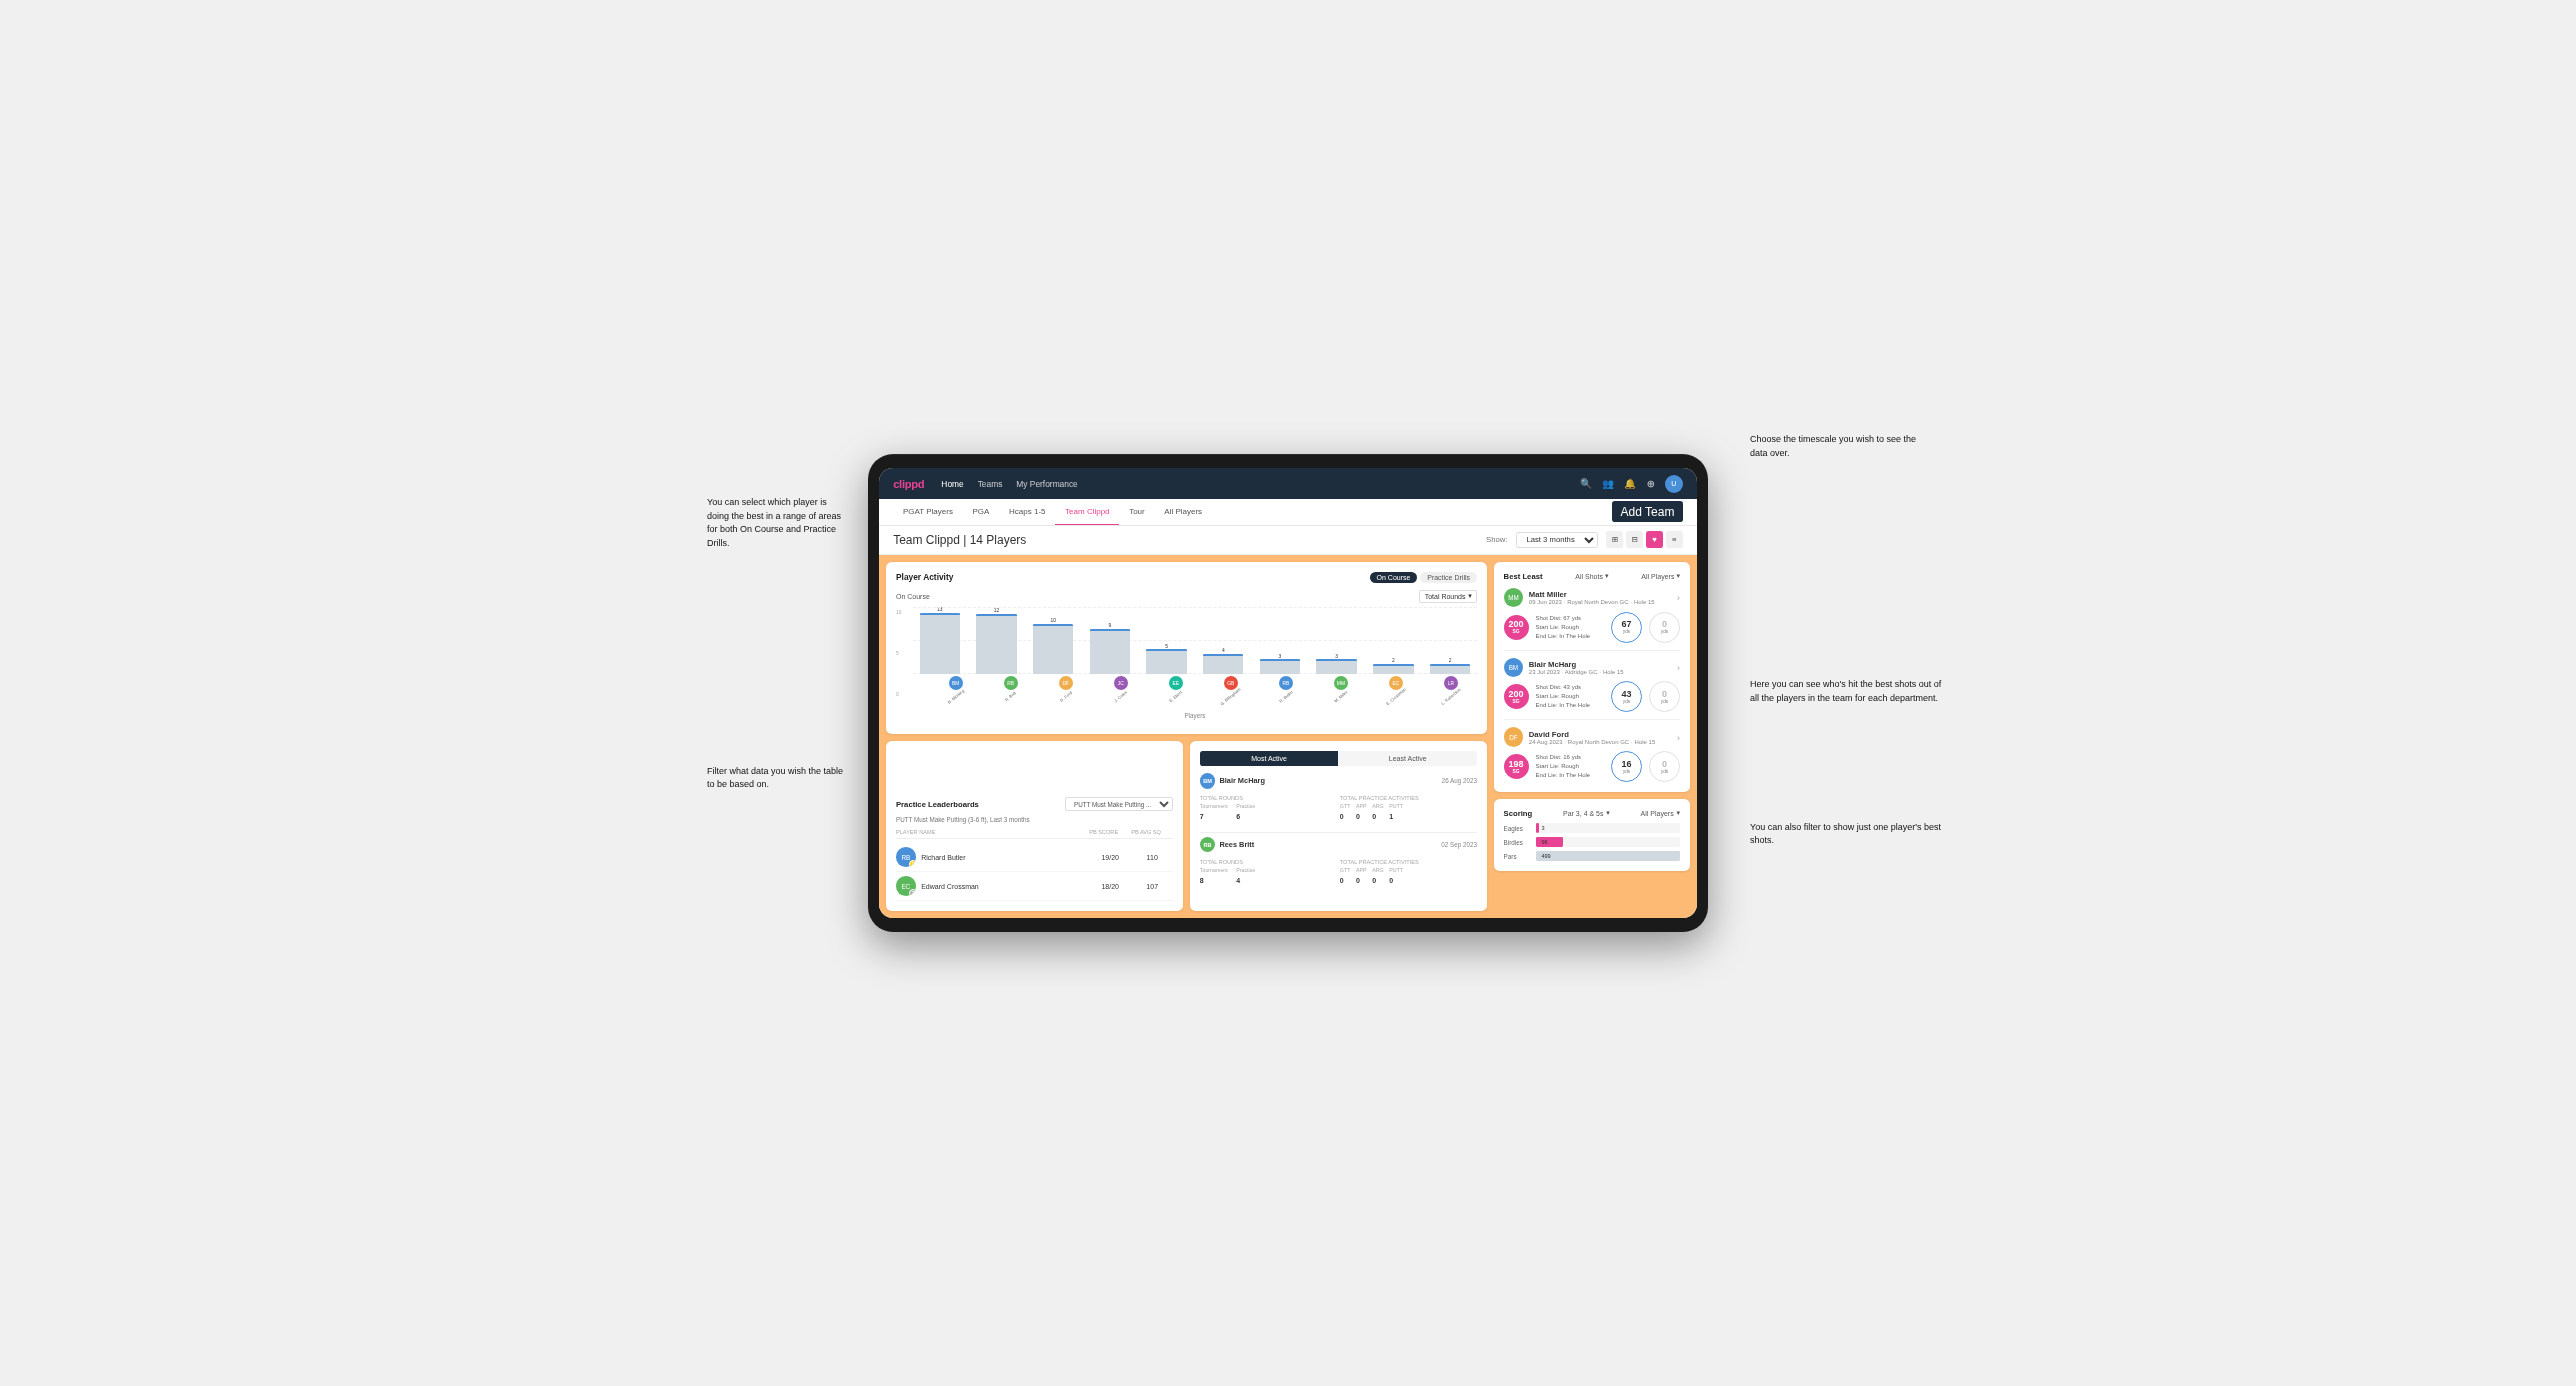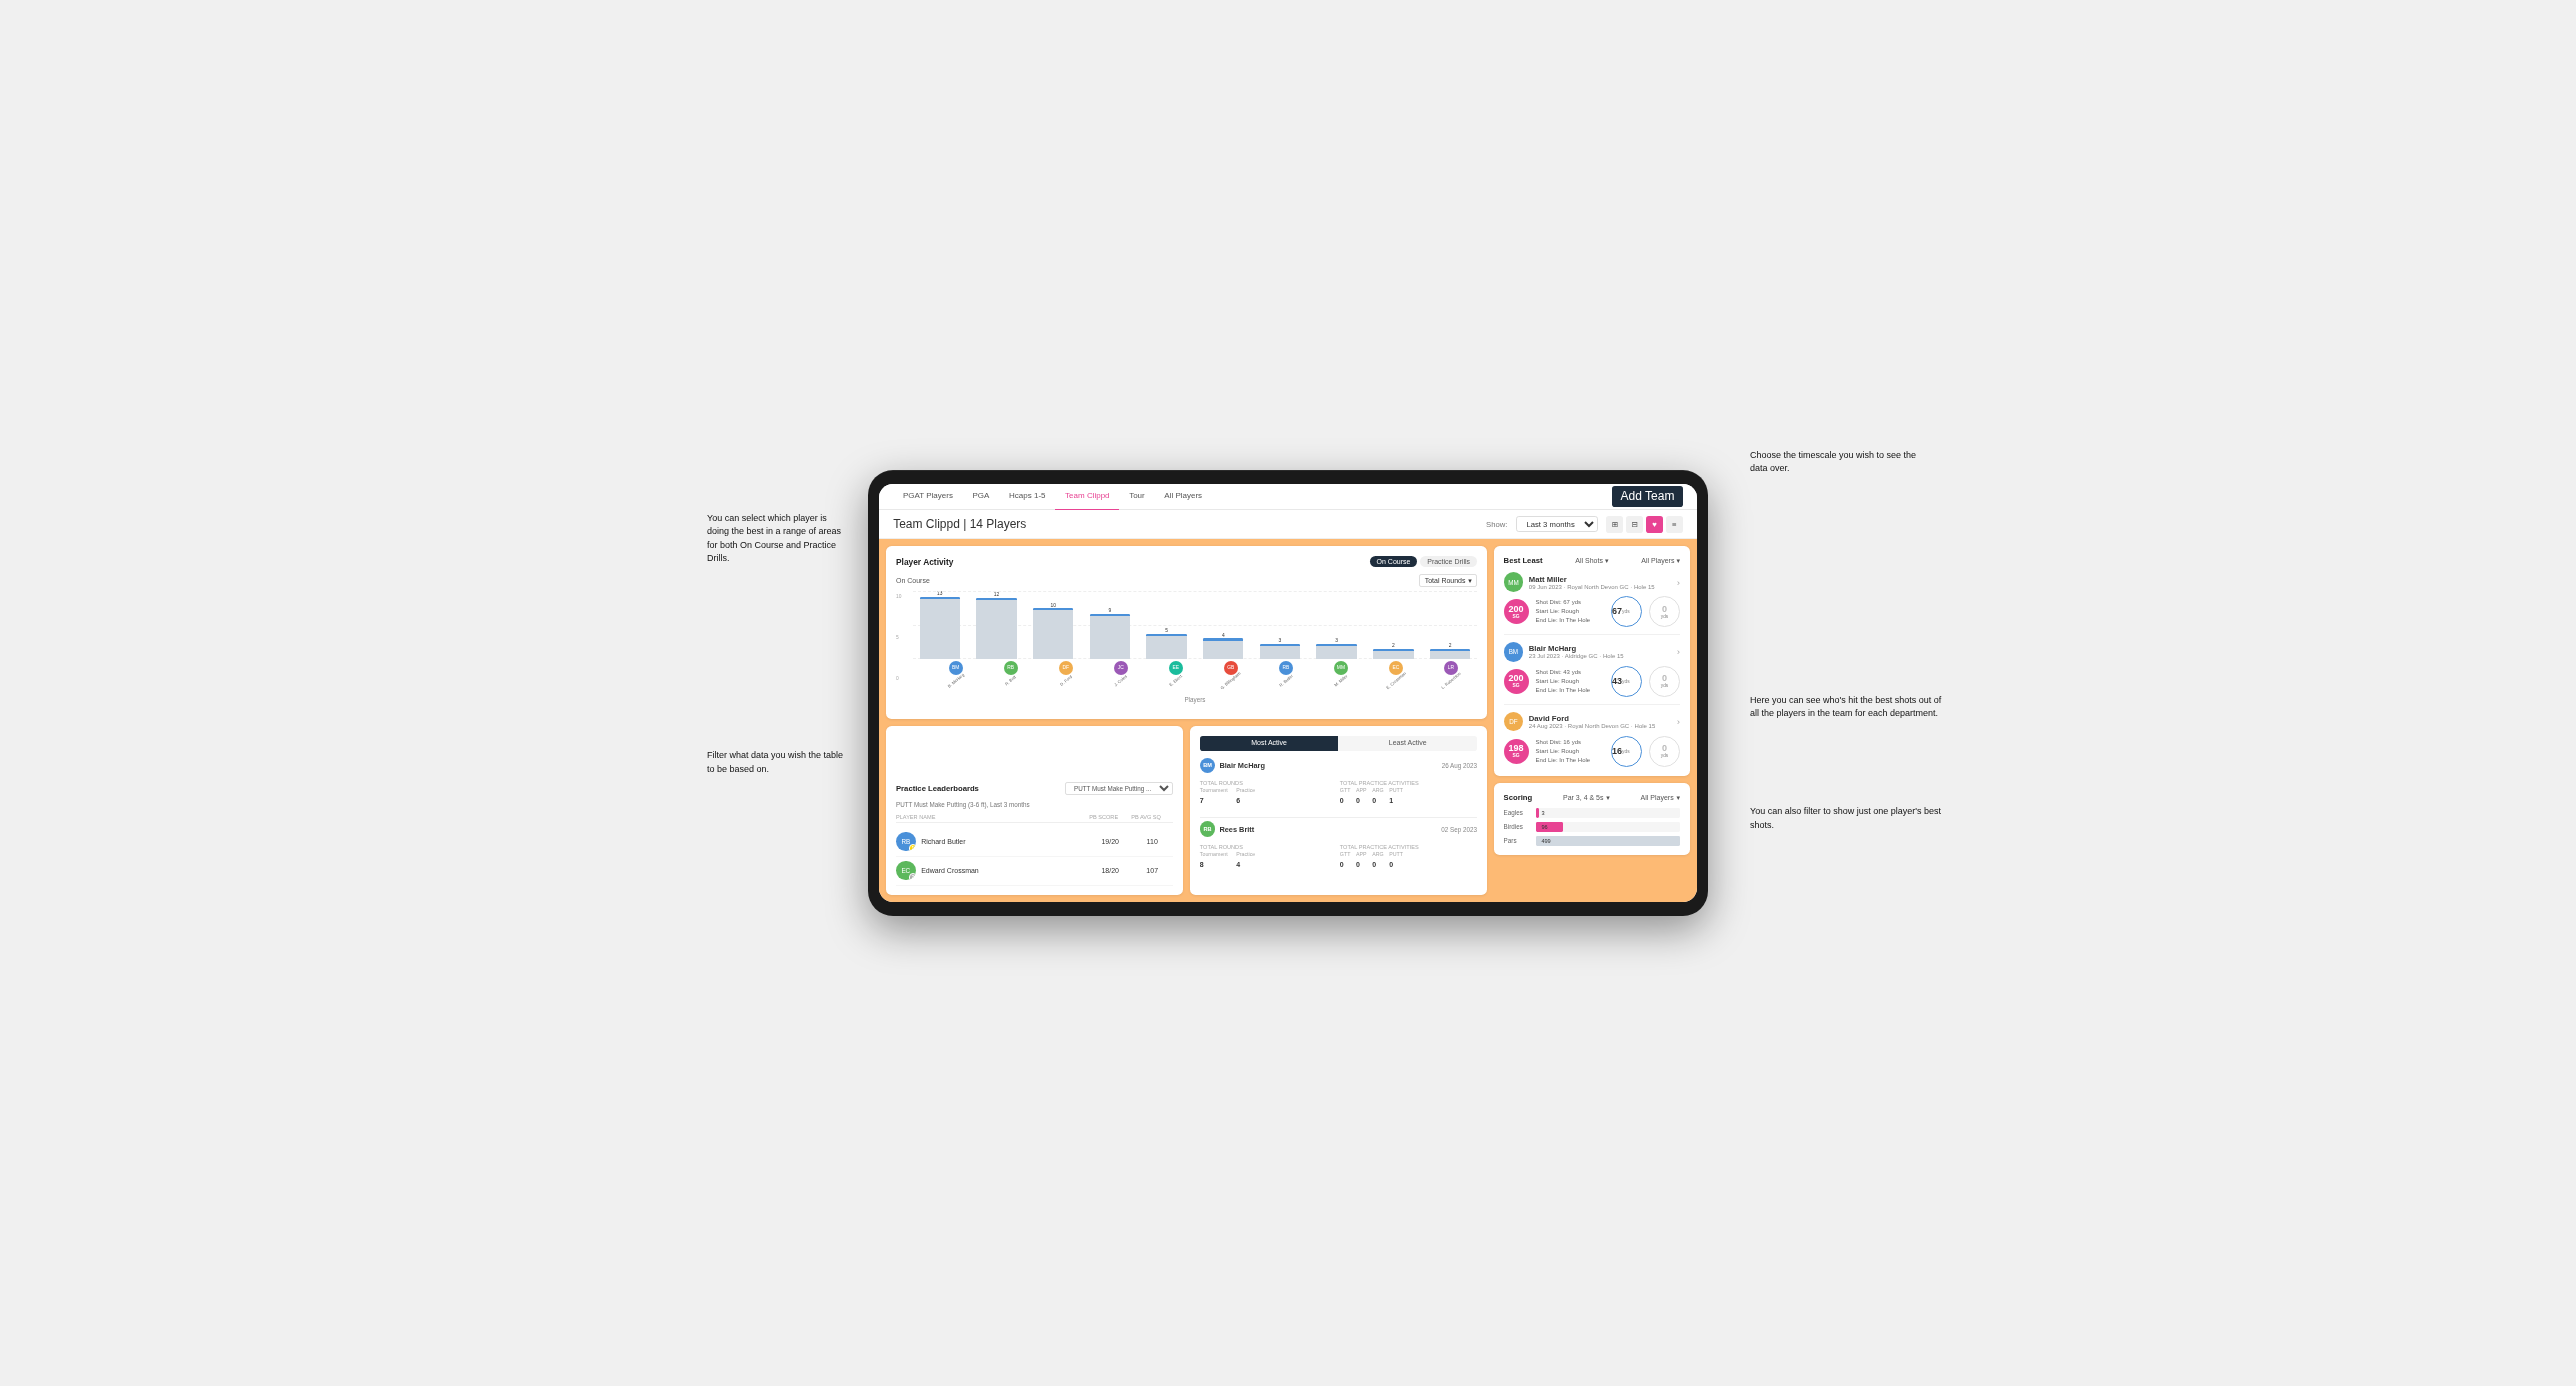--- a/index.html
+++ b/index.html
@@ -622,23 +622,23 @@
       color: #666;
       line-height: 1.5;
     }
 
     .shot-metric {
       width: 31px;
       height: 31px;
       border-radius: 50%;
       border: 1.4px solid #4a90d9;
       display: flex;
-      flex-direction: row;
-      align-items: center;
-      justify-content: flex-start;
+      flex-direction: column;
+      align-items: center;
+      justify-content: center;
     }
 
     .shot-metric-num {
       font-size: 9px;
       font-weight: 700;
       color: #333;
       line-height: 1;
     }
 
     .shot-metric-unit {
@@ -738,20 +738,35 @@
 
   <div class="annotation annotation-tl">You can select which player is doing the best in a range of areas for both On Course and Practice Drills.</div>
   <div class="annotation annotation-bl">Filter what data you wish the table to be based on.</div>
   <div class="annotation annotation-tr">Choose the timescale you wish to see the data over.</div>
   <div class="annotation annotation-mr">Here you can see who's hit the best shots out of all the players in the team for each department.</div>
   <div class="annotation annotation-br">You can also filter to show just one player's best shots.</div>
 
   <div class="tablet">
     <div class="tablet-screen">
 
+      <div class="top-nav">
+        <div class="nav-logo">clippd</div>
+        <div class="nav-links">
+          <span class="nav-link active">Home</span>
+          <span class="nav-link">Teams</span>
+          <span class="nav-link">My Performance</span>
+        </div>
+        <div class="nav-icons">
+          <span class="nav-icon">🔍</span>
+          <span class="nav-icon">👥</span>
+          <span class="nav-icon">🔔</span>
+          <span class="nav-icon">⊕</span>
+          <div class="nav-avatar">U</div>
+        </div>
+      </div>
 
       <div class="sub-nav">
         <div class="sub-nav-tabs">
           <span class="sub-tab">PGAT Players</span>
           <span class="sub-tab">PGA</span>
           <span class="sub-tab">Hcaps 1-5</span>
           <span class="sub-tab active">Team Clippd</span>
           <span class="sub-tab">Tour</span>
           <span class="sub-tab">All Players</span>
         </div>

